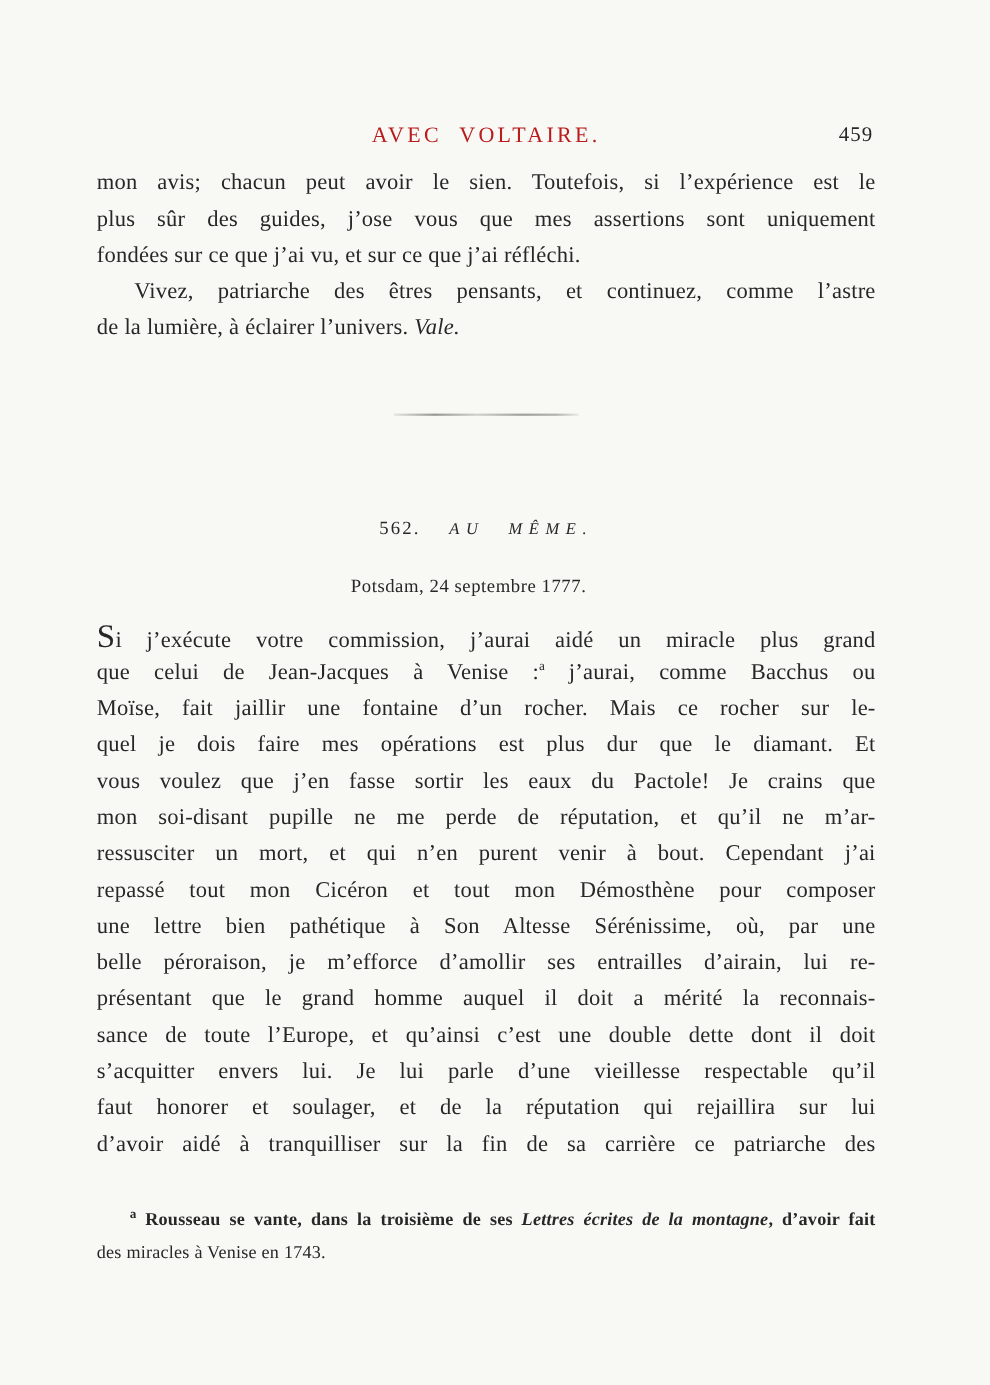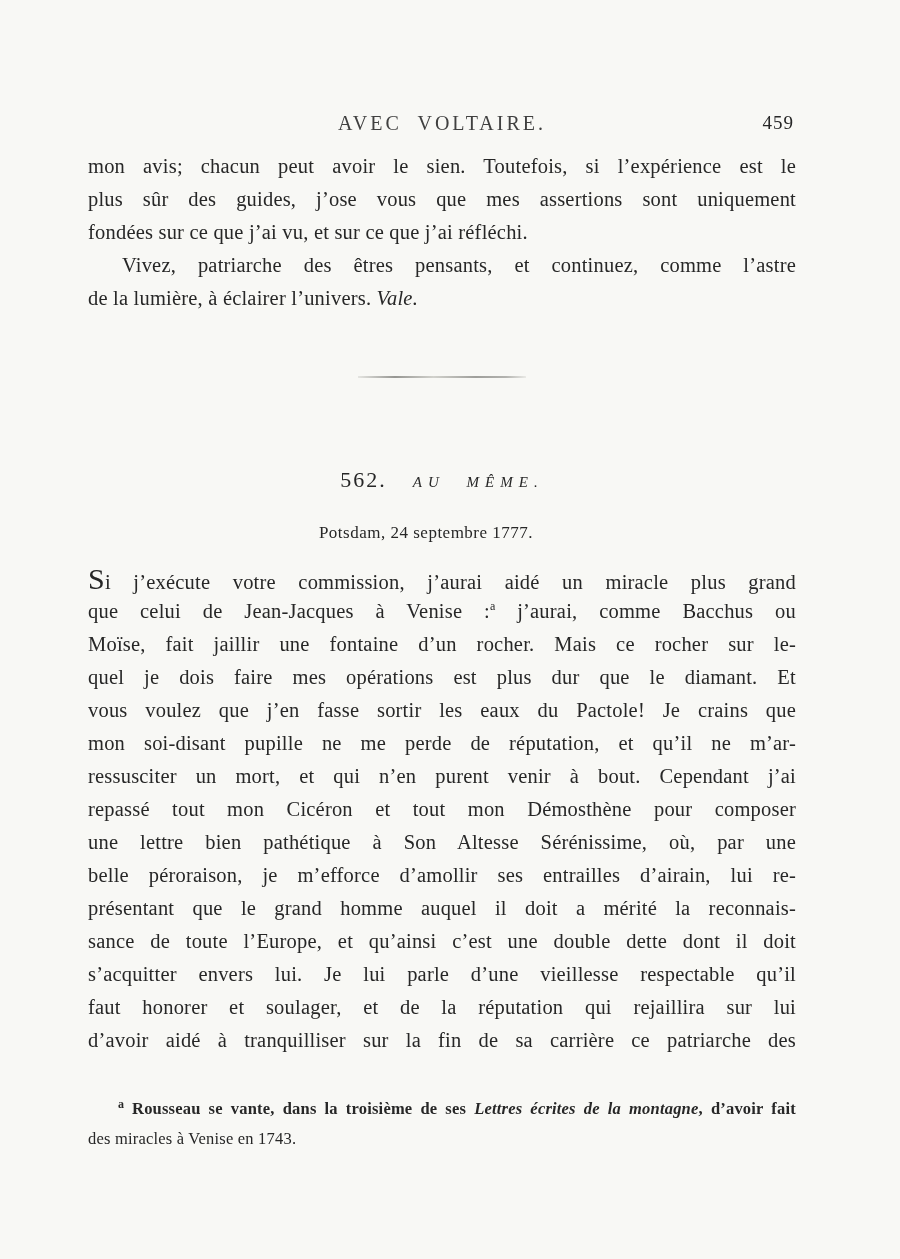--- a/index.html
+++ b/index.html
@@ -17,21 +17,21 @@
   }
   .tb { position: absolute; left: 88px; width: 708px; }
 
   
   .header { top: 108px; height: 30px; line-height: 30px; }
   .htitle {
     text-align: center;
     font-size: 20px;
     letter-spacing: 3px;
     word-spacing: 8px;
-    color: #404040;
+    color: #b91c1c;
   }
   .pagenum {
     position: absolute; right: 2px; top: 0;
     font-size: 19px; letter-spacing: 1px;
   }
 
   
   .bl {
     height: 33px; line-height: 33px;
     font-size: 20.5px;
@@ -55,21 +55,21 @@
       rgba(120,120,112,0.15),
       rgba(85,85,80,0.60) 22%,
       rgba(120,120,110,0.30) 45%,
       rgba(85,85,80,0.55) 70%,
       rgba(95,95,90,0.45) 88%,
       rgba(130,130,120,0.12));
   }
 
   
   .heading { top: 460px; height: 40px; line-height: 40px; text-align: center; }
-  .lnum  { font-size: 22px; letter-spacing: 2px; margin-right: 26px; }
+  .lnum  { font-size: 17px; letter-spacing: 2px; margin-right: 26px; }
   .ltitle { font-size: 15px; letter-spacing: 6px; word-spacing: 12px; font-style: italic; }
 
   .dateline {
     top: 520px; height: 26px; line-height: 26px;
     text-align: center; padding-right: 32px; box-sizing: border-box;
     font-size: 17px; letter-spacing: 0.5px;
   }
 
   .lbody { top: 562px; }
   .initial { font-size: 30px; line-height: 33px; }

